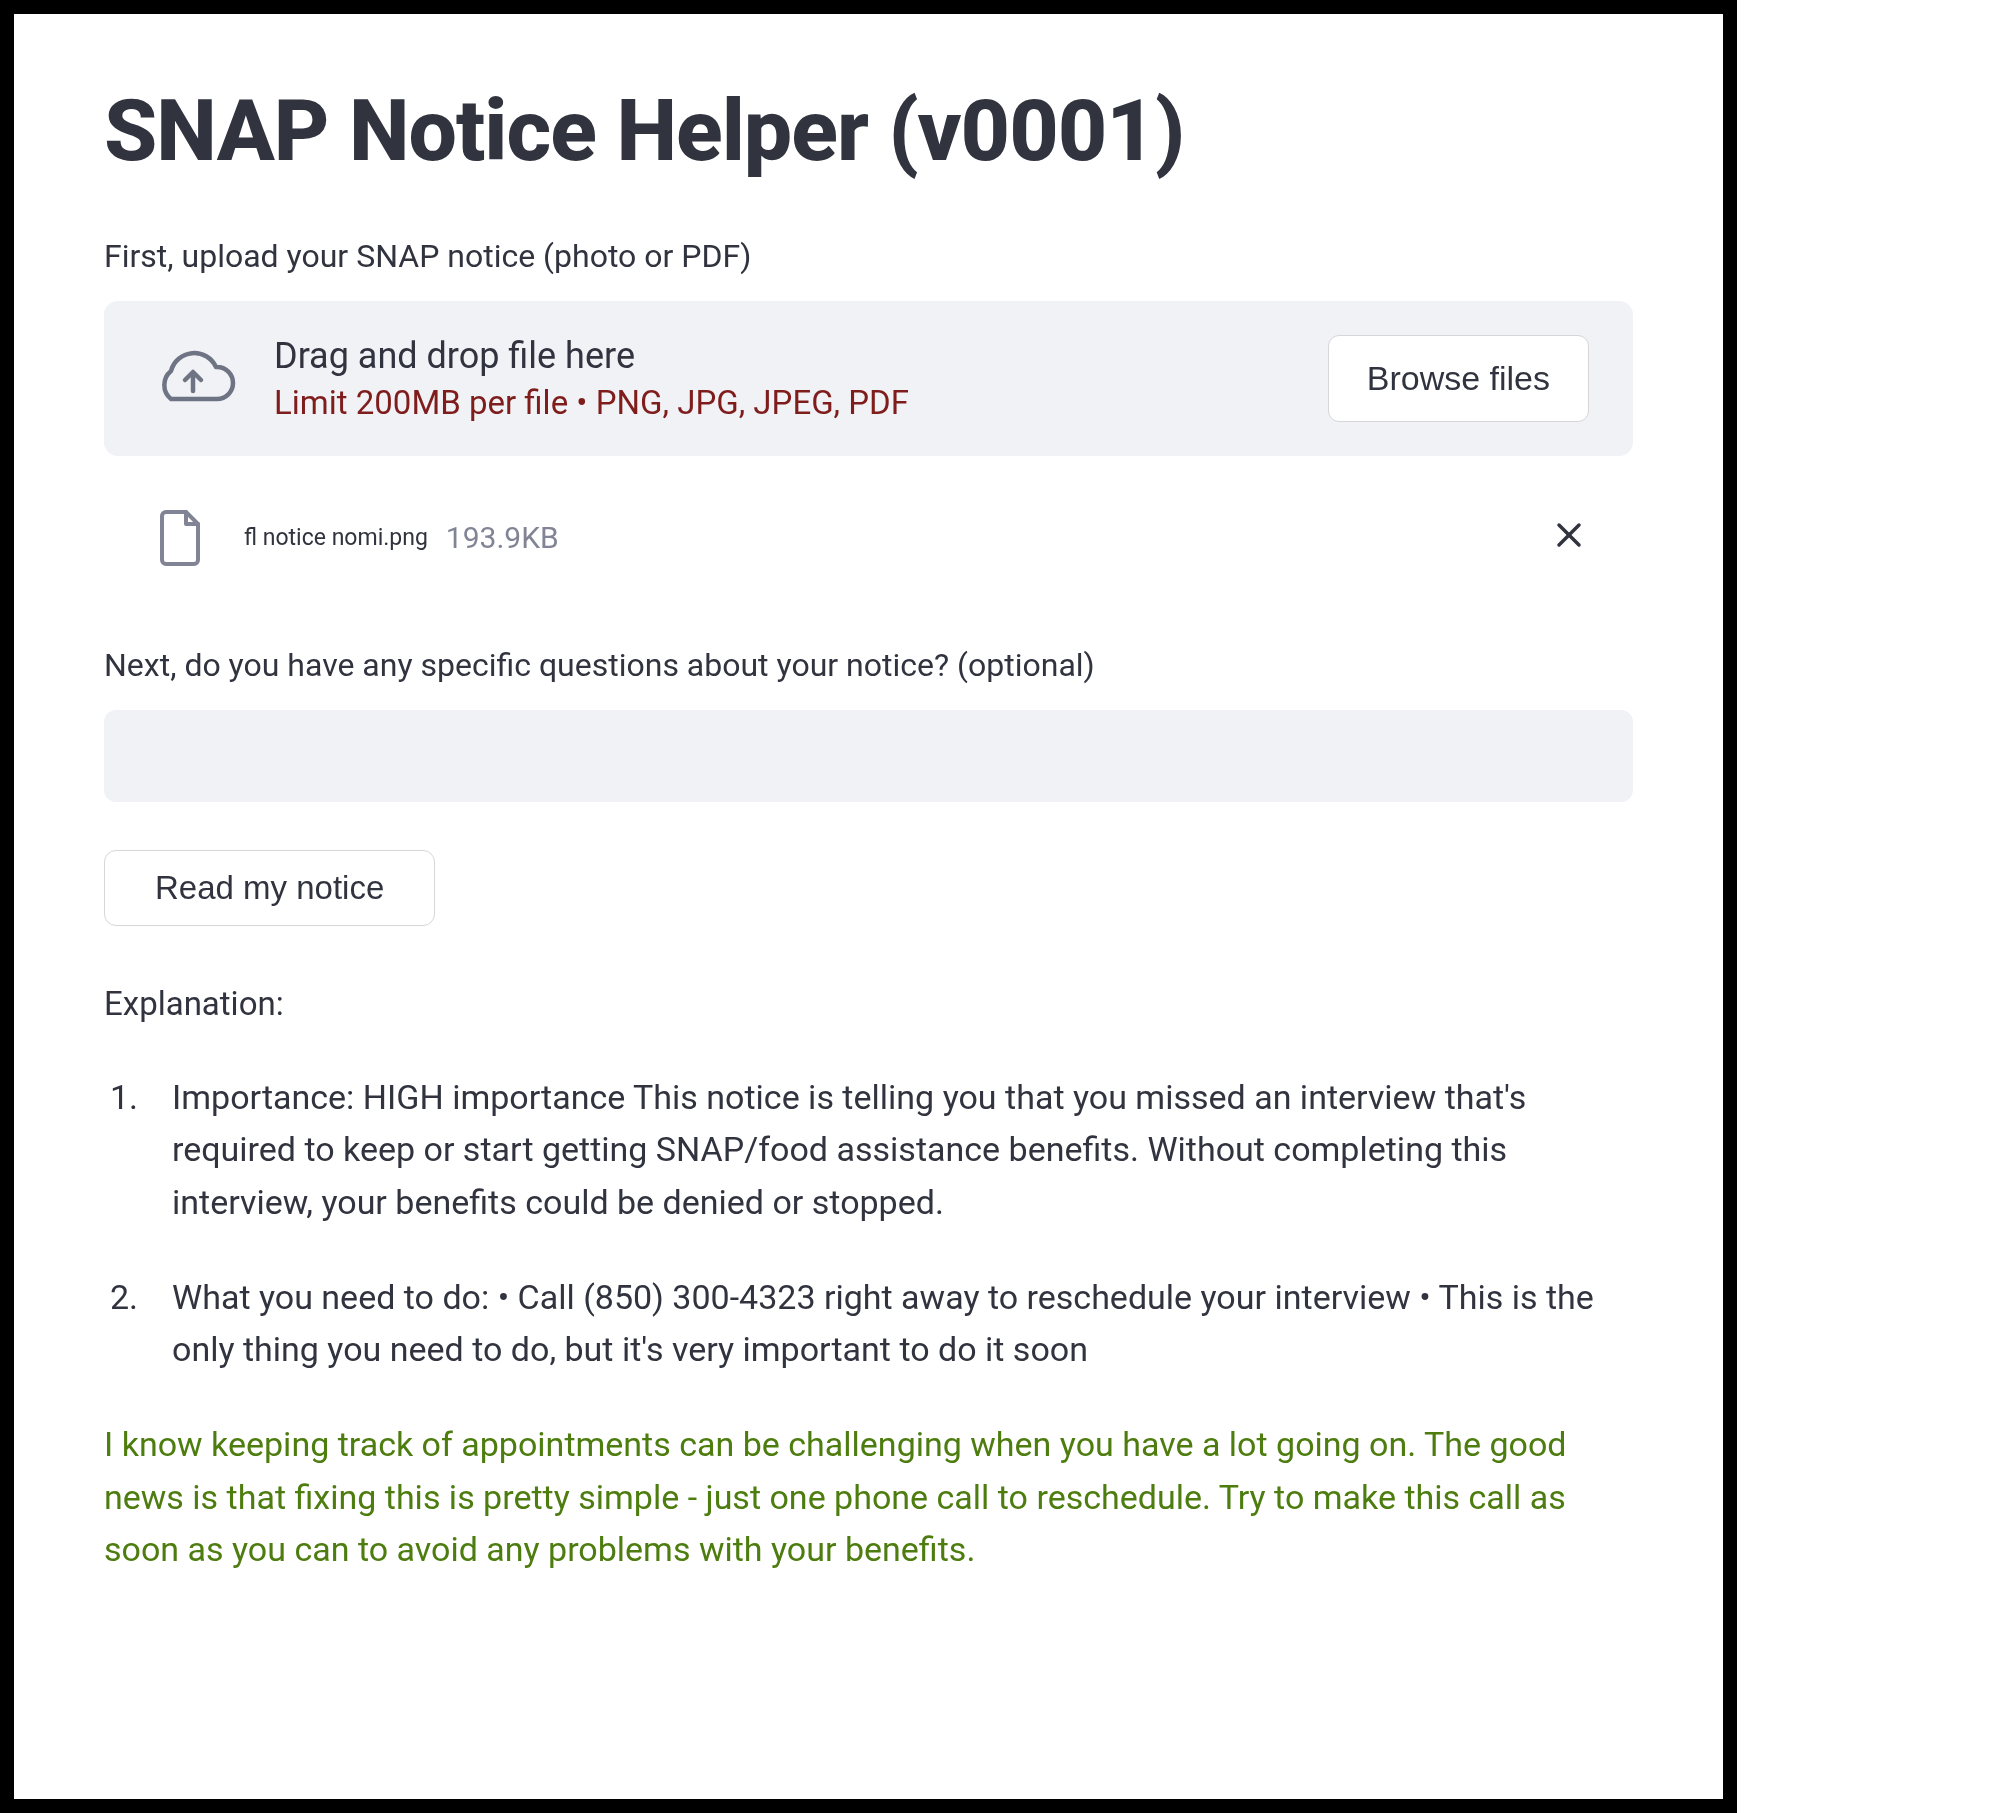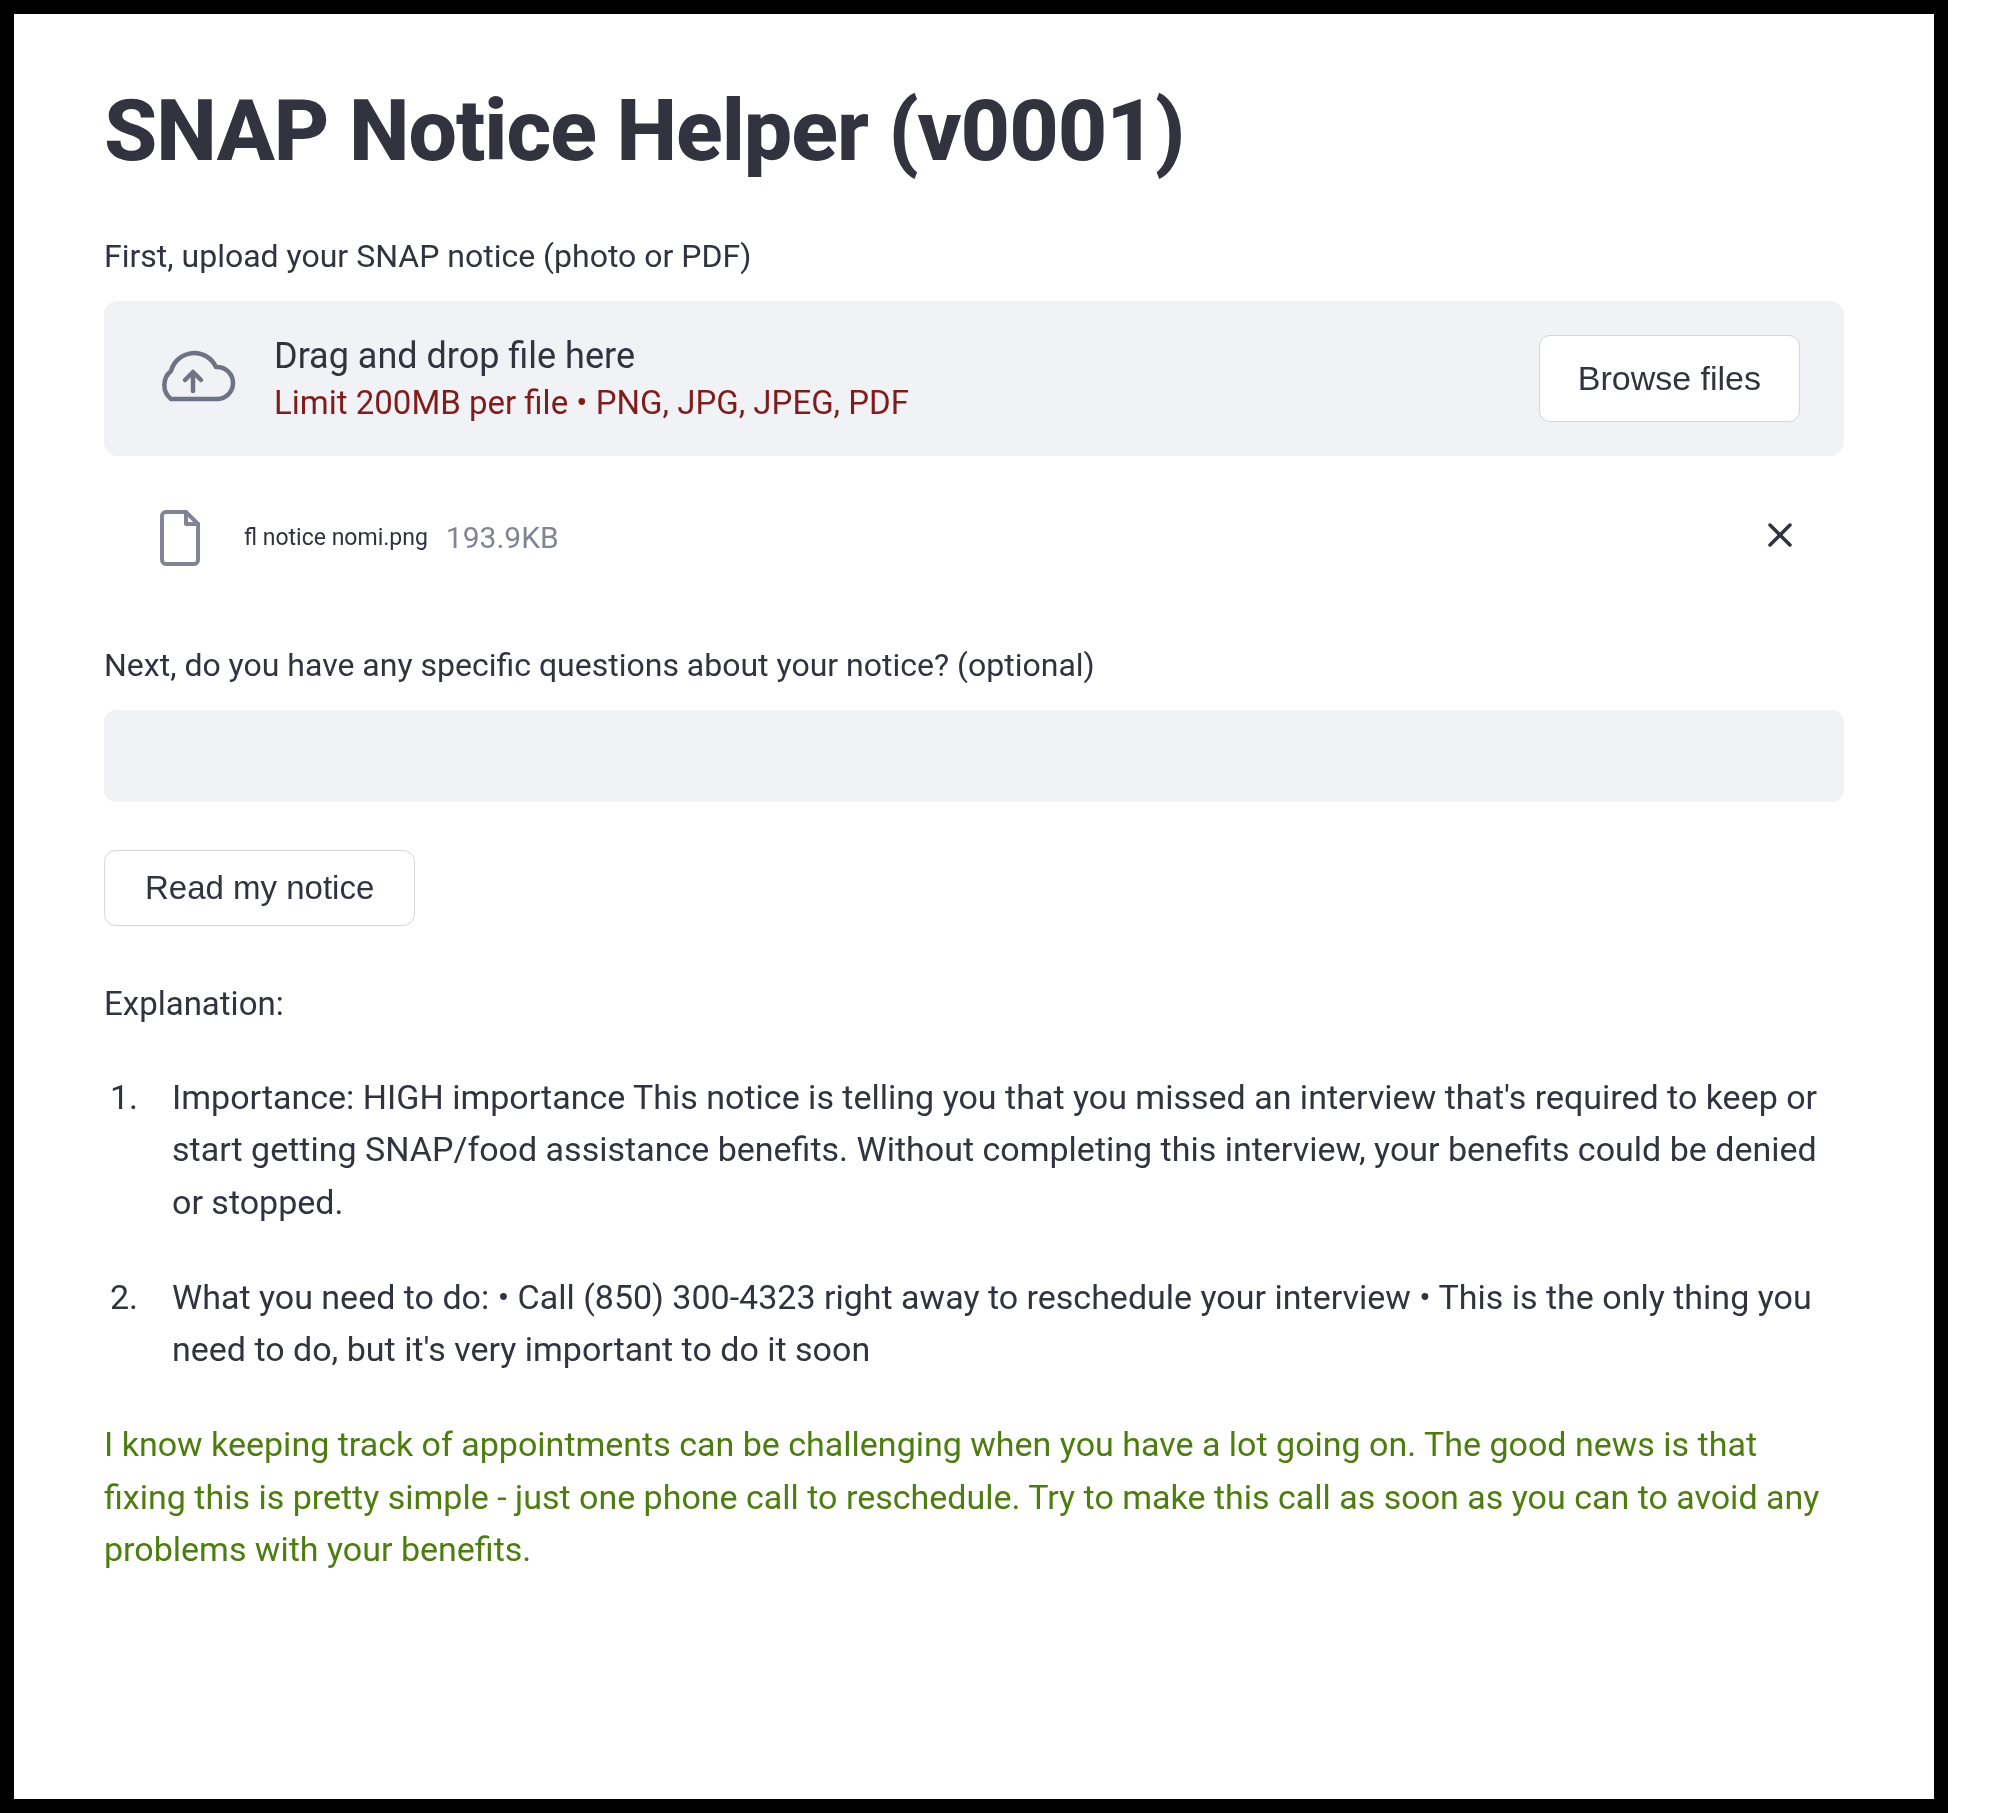--- a/index.html
+++ b/index.html
@@ -4,21 +4,21 @@
 <style>
   * { box-sizing: border-box; margin: 0; padding: 0; }
   html, body { width: 100%; height: 100%; }
   body {
     font-family: -apple-system, BlinkMacSystemFont, "Segoe UI", Roboto, "Helvetica Neue", Arial, sans-serif;
     background: #ffffff;
     color: #31333f;
   }
   .frame {
     border: 14px solid #000000;
-    width: 1948px;
+    width: 1737px;
     height: 1813px;
     background: #ffffff;
     padding: 70px 90px 40px 90px;
     overflow: hidden;
   }
   .page-title {
     font-size: 86px;
     font-weight: 800;
     color: #31333f;
     letter-spacing: -1px;
@@ -124,21 +124,21 @@
     padding: 26px 28px;
     font-size: 32px;
     color: #31333f;
     margin-bottom: 48px;
     height: 92px;
   }
   .action-btn {
     background: #ffffff;
     border: 1.5px solid #d6d6d9;
     border-radius: 12px;
-    padding: 18px 40px;
+    padding: 18px 50px;
     font-size: 33px;
     color: #31333f;
     font-weight: 400;
     cursor: pointer;
     margin-bottom: 58px;
   }
   .explanation-label {
     font-size: 33px;
     color: #31333f;
     font-weight: 400;

